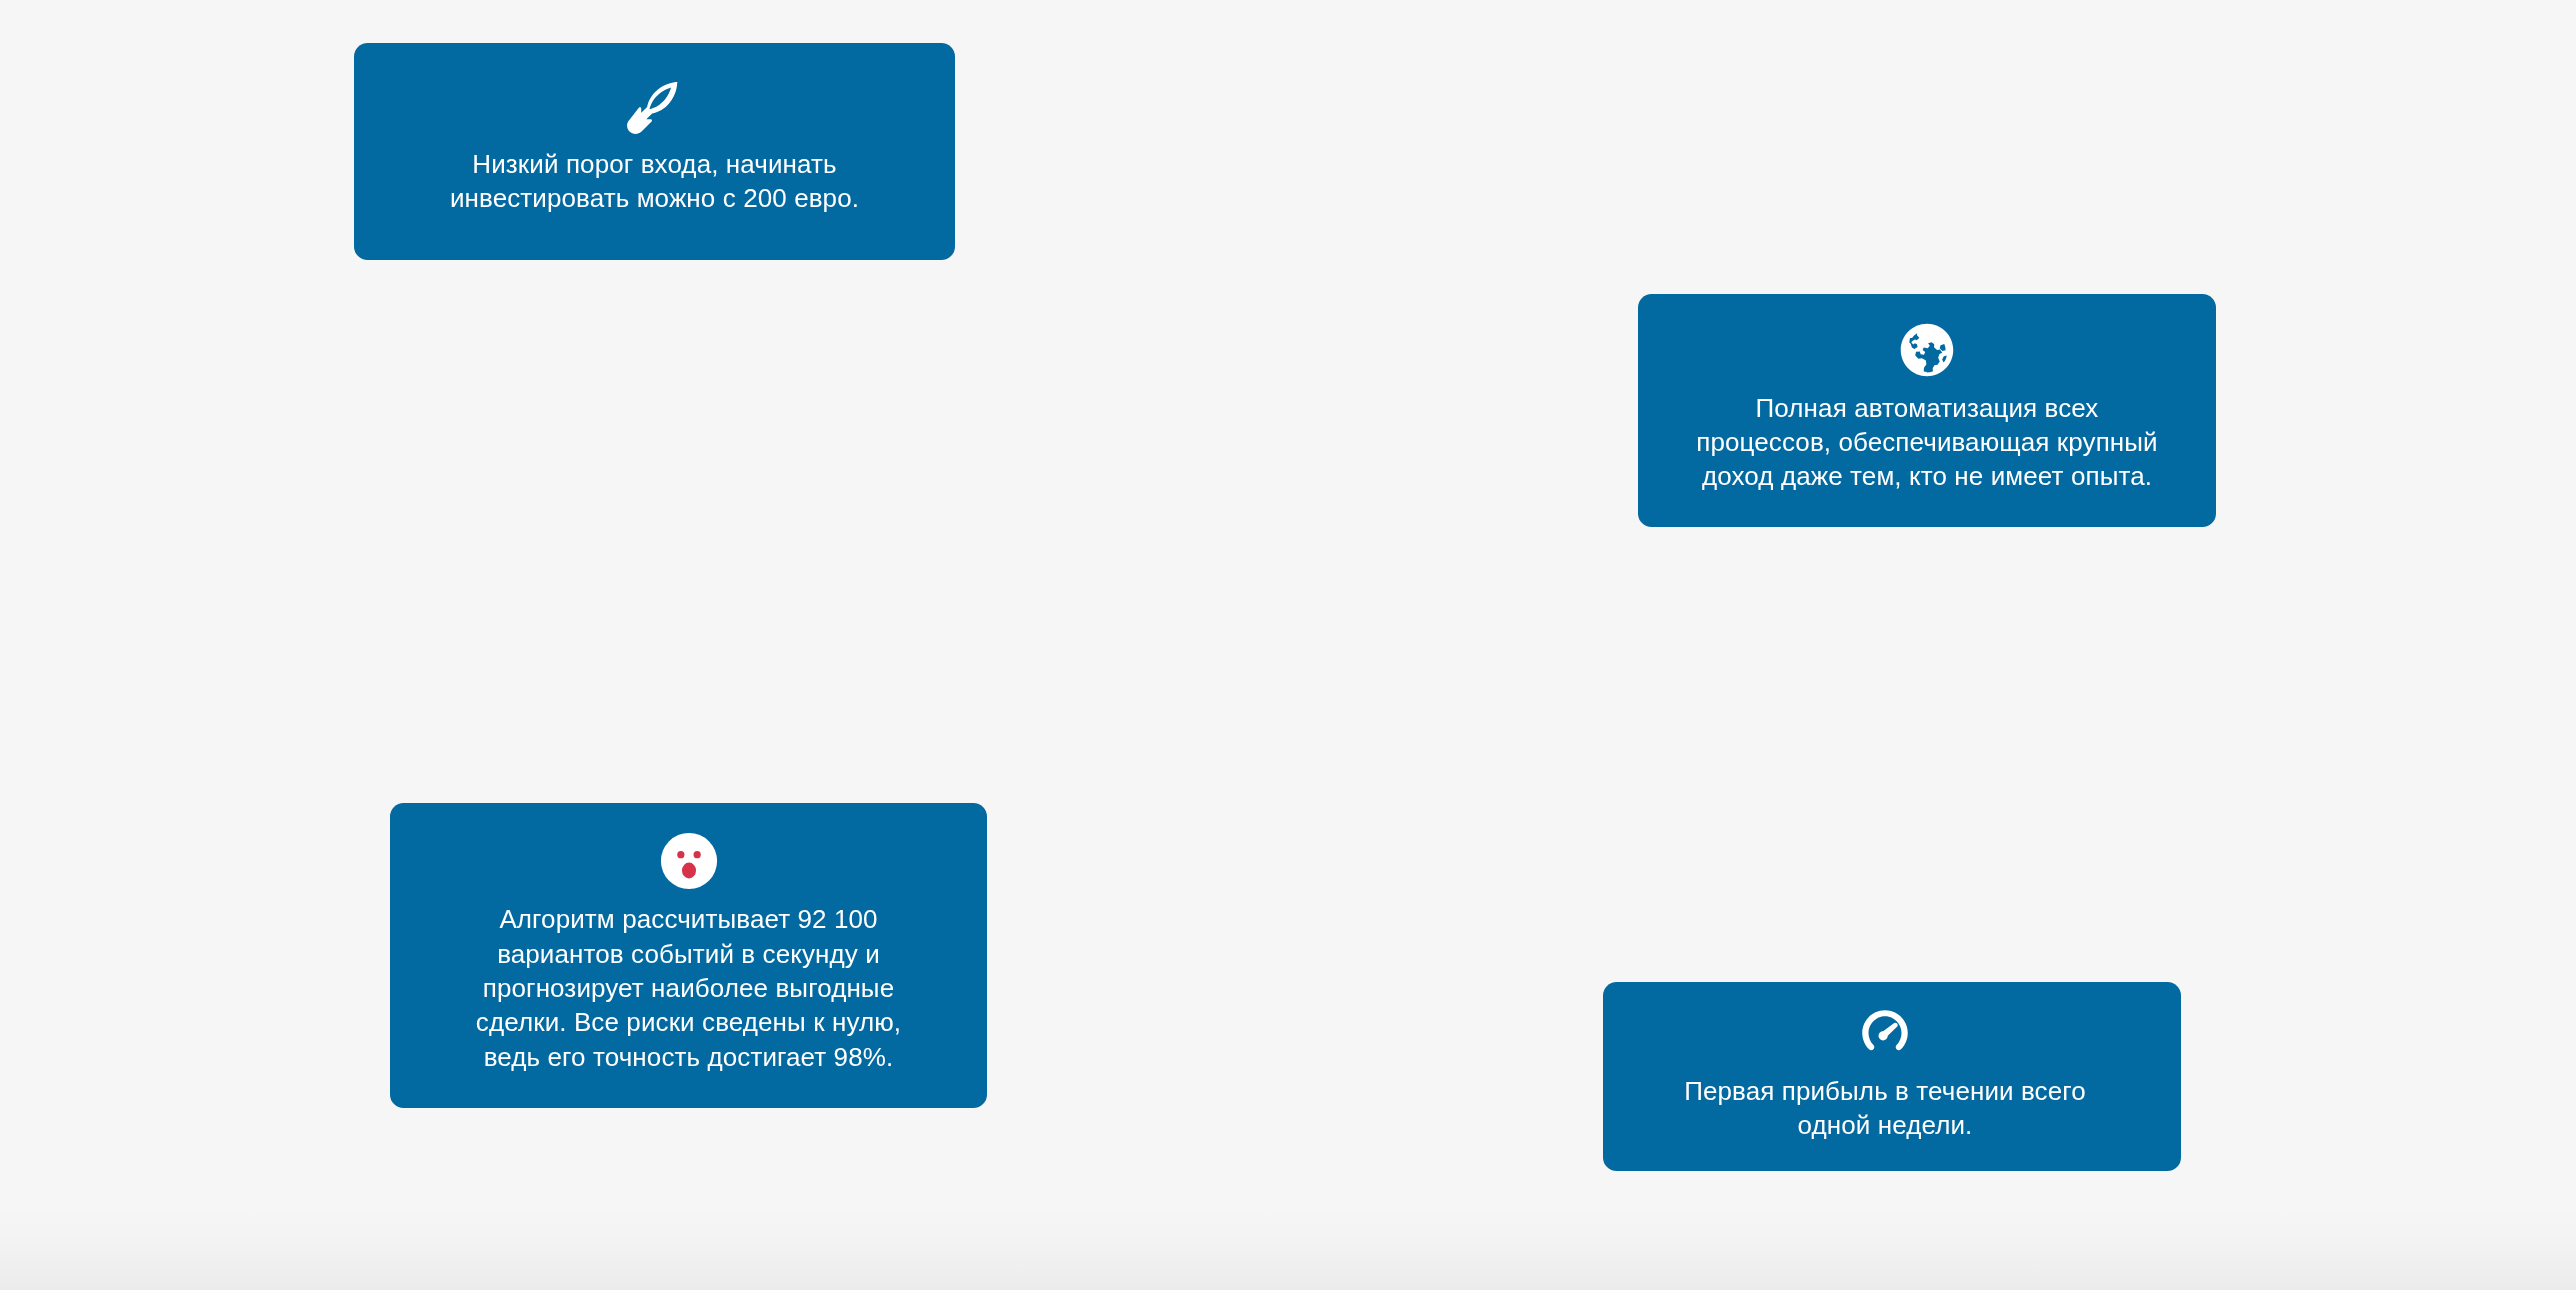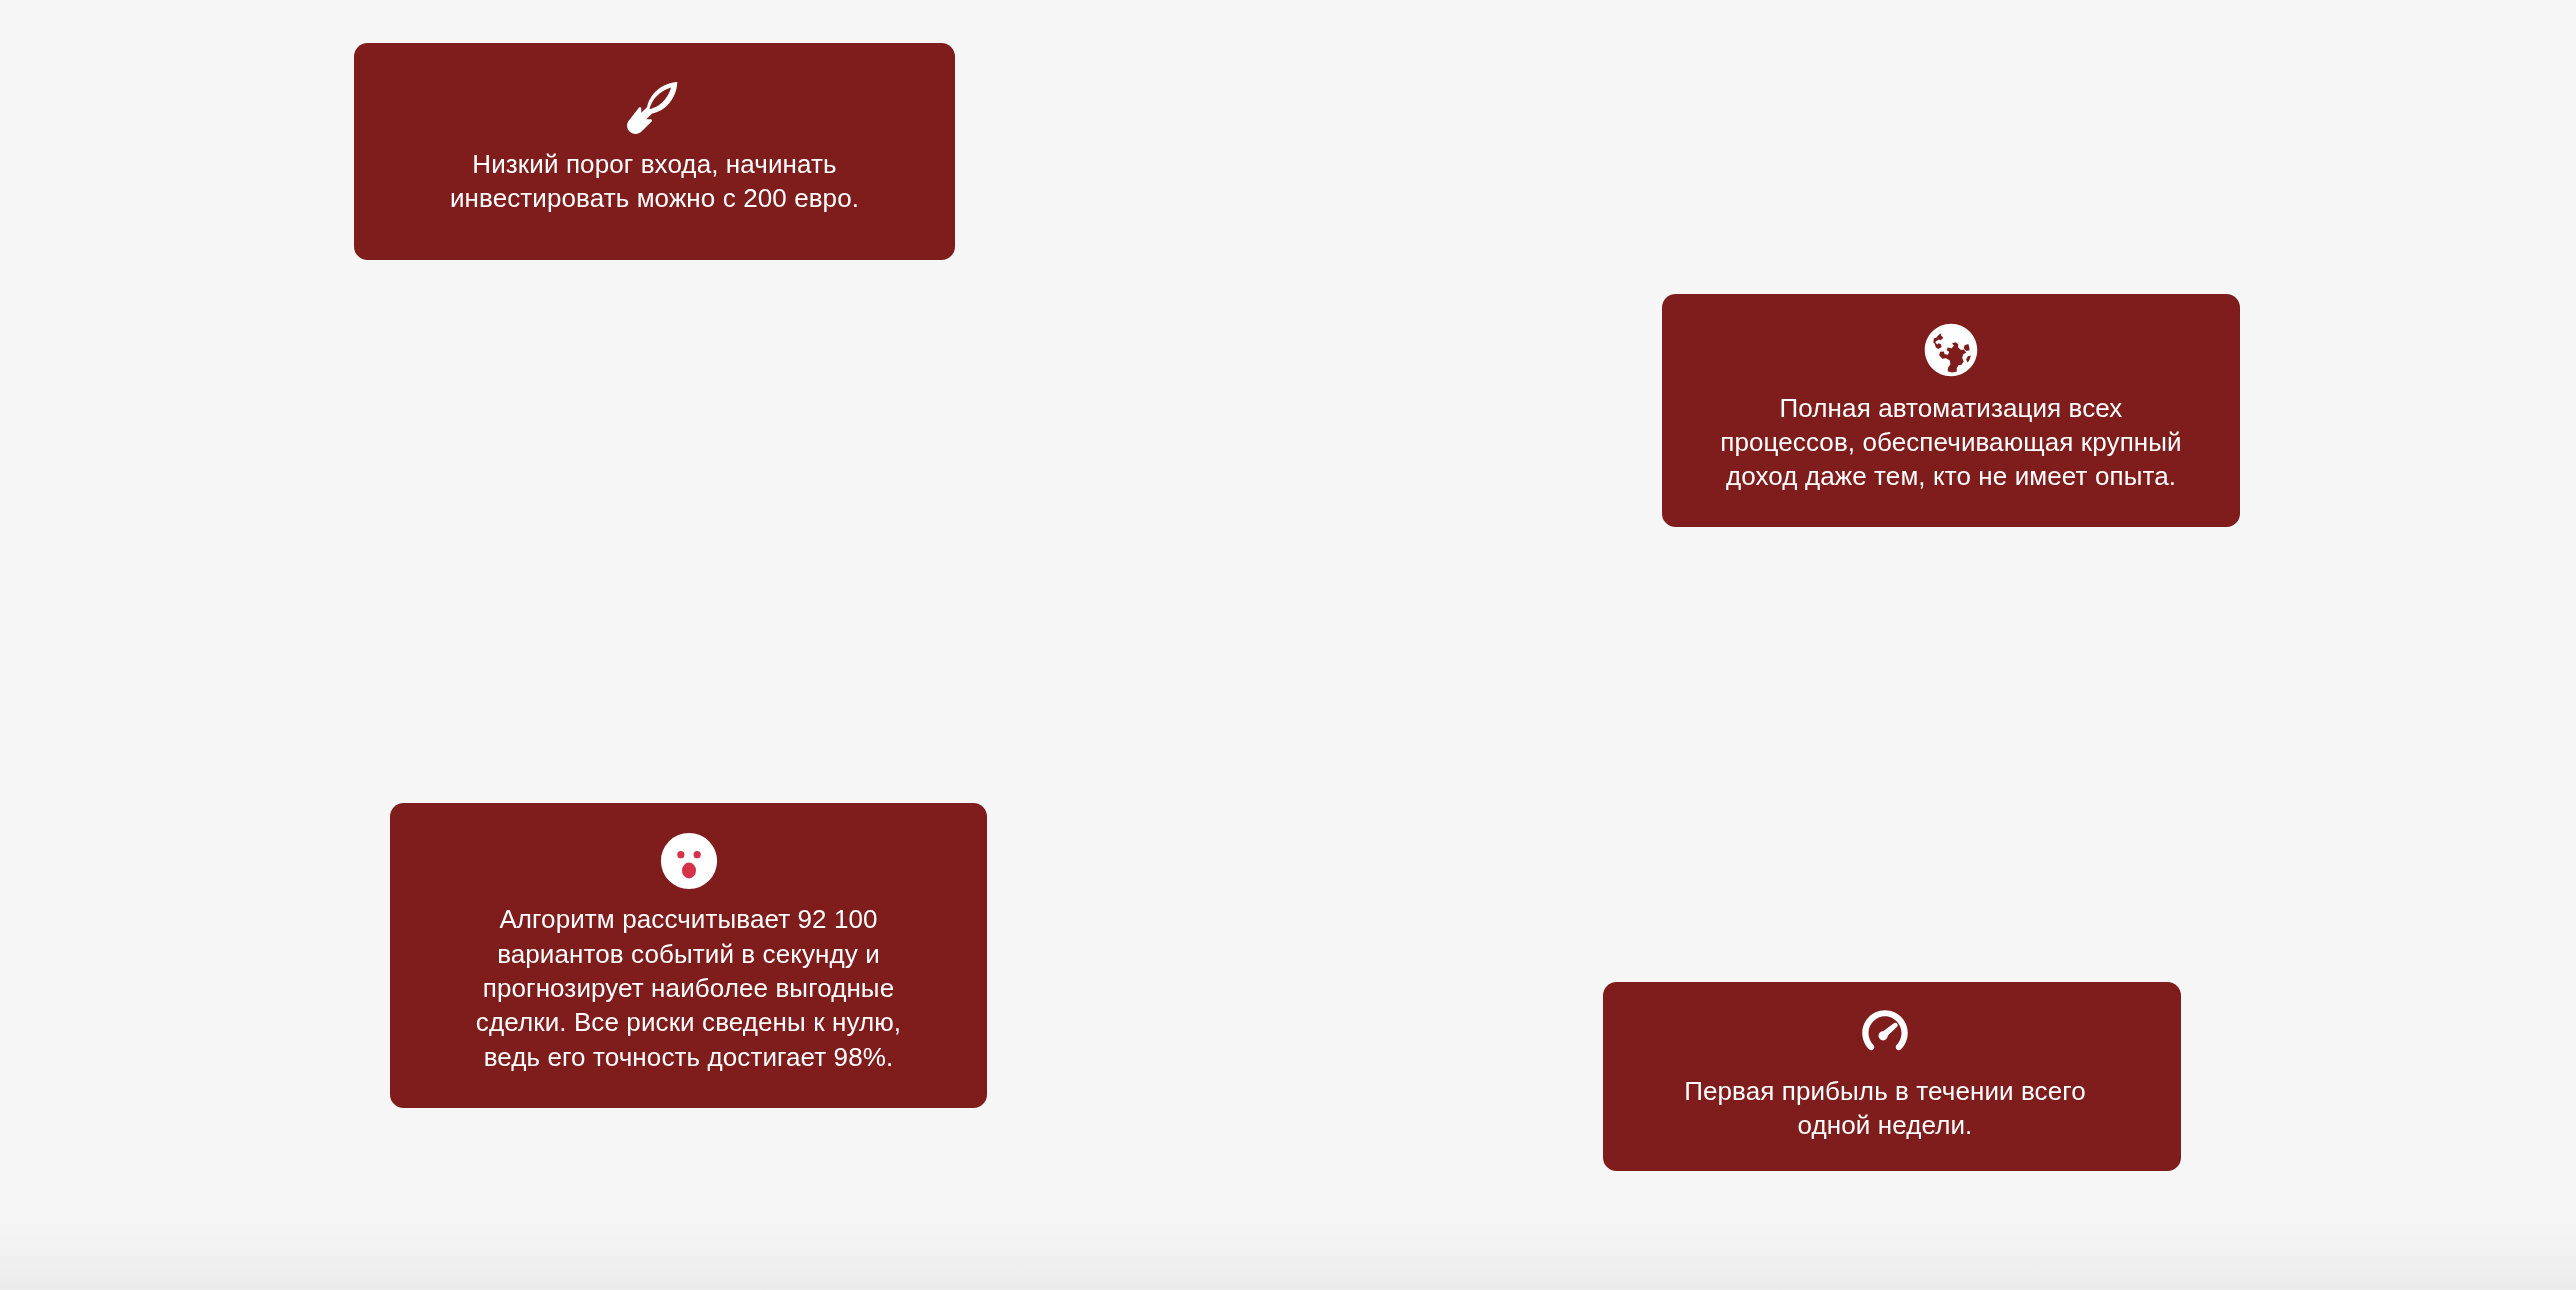--- a/index.html
+++ b/index.html
@@ -26,21 +26,21 @@
     background: linear-gradient(to bottom,
         rgba(120,120,120,0.00) 0%,
         rgba(120,120,120,0.015) 35%,
         rgba(120,120,120,0.055) 72%,
         rgba(120,120,120,0.085) 100%);
     pointer-events: none;
   }
 
   .feature-card {
     position: absolute;
-    background: #7f1d1d;
+    background: #0369a1;
     border-radius: 13.6px;
     color: #ffffff;
     display: flex;
     flex-direction: column;
     align-items: center;
     justify-content: center;
     text-align: center;
     padding: 14.5px 20px 20px 20px;
   }
 
@@ -62,21 +62,21 @@
 
   
   #card-low-entry {
     left: 354px; top: 43px;
     width: 601px; height: 217px;
   }
   #card-low-entry .card-icon { margin-bottom: 9px; }
 
   #card-automation {
     left: 1638px; top: 294px;
-    width: 578px; height: 233px; margin-left: 24px;
+    width: 578px; height: 233px;
   }
 
   #card-algorithm {
     left: 390px; top: 803px;
     width: 597px; height: 305px;
   }
 
   #card-first-profit {
     left: 1603px; top: 982px;
     width: 578px; height: 189px; padding-left: 6px;

